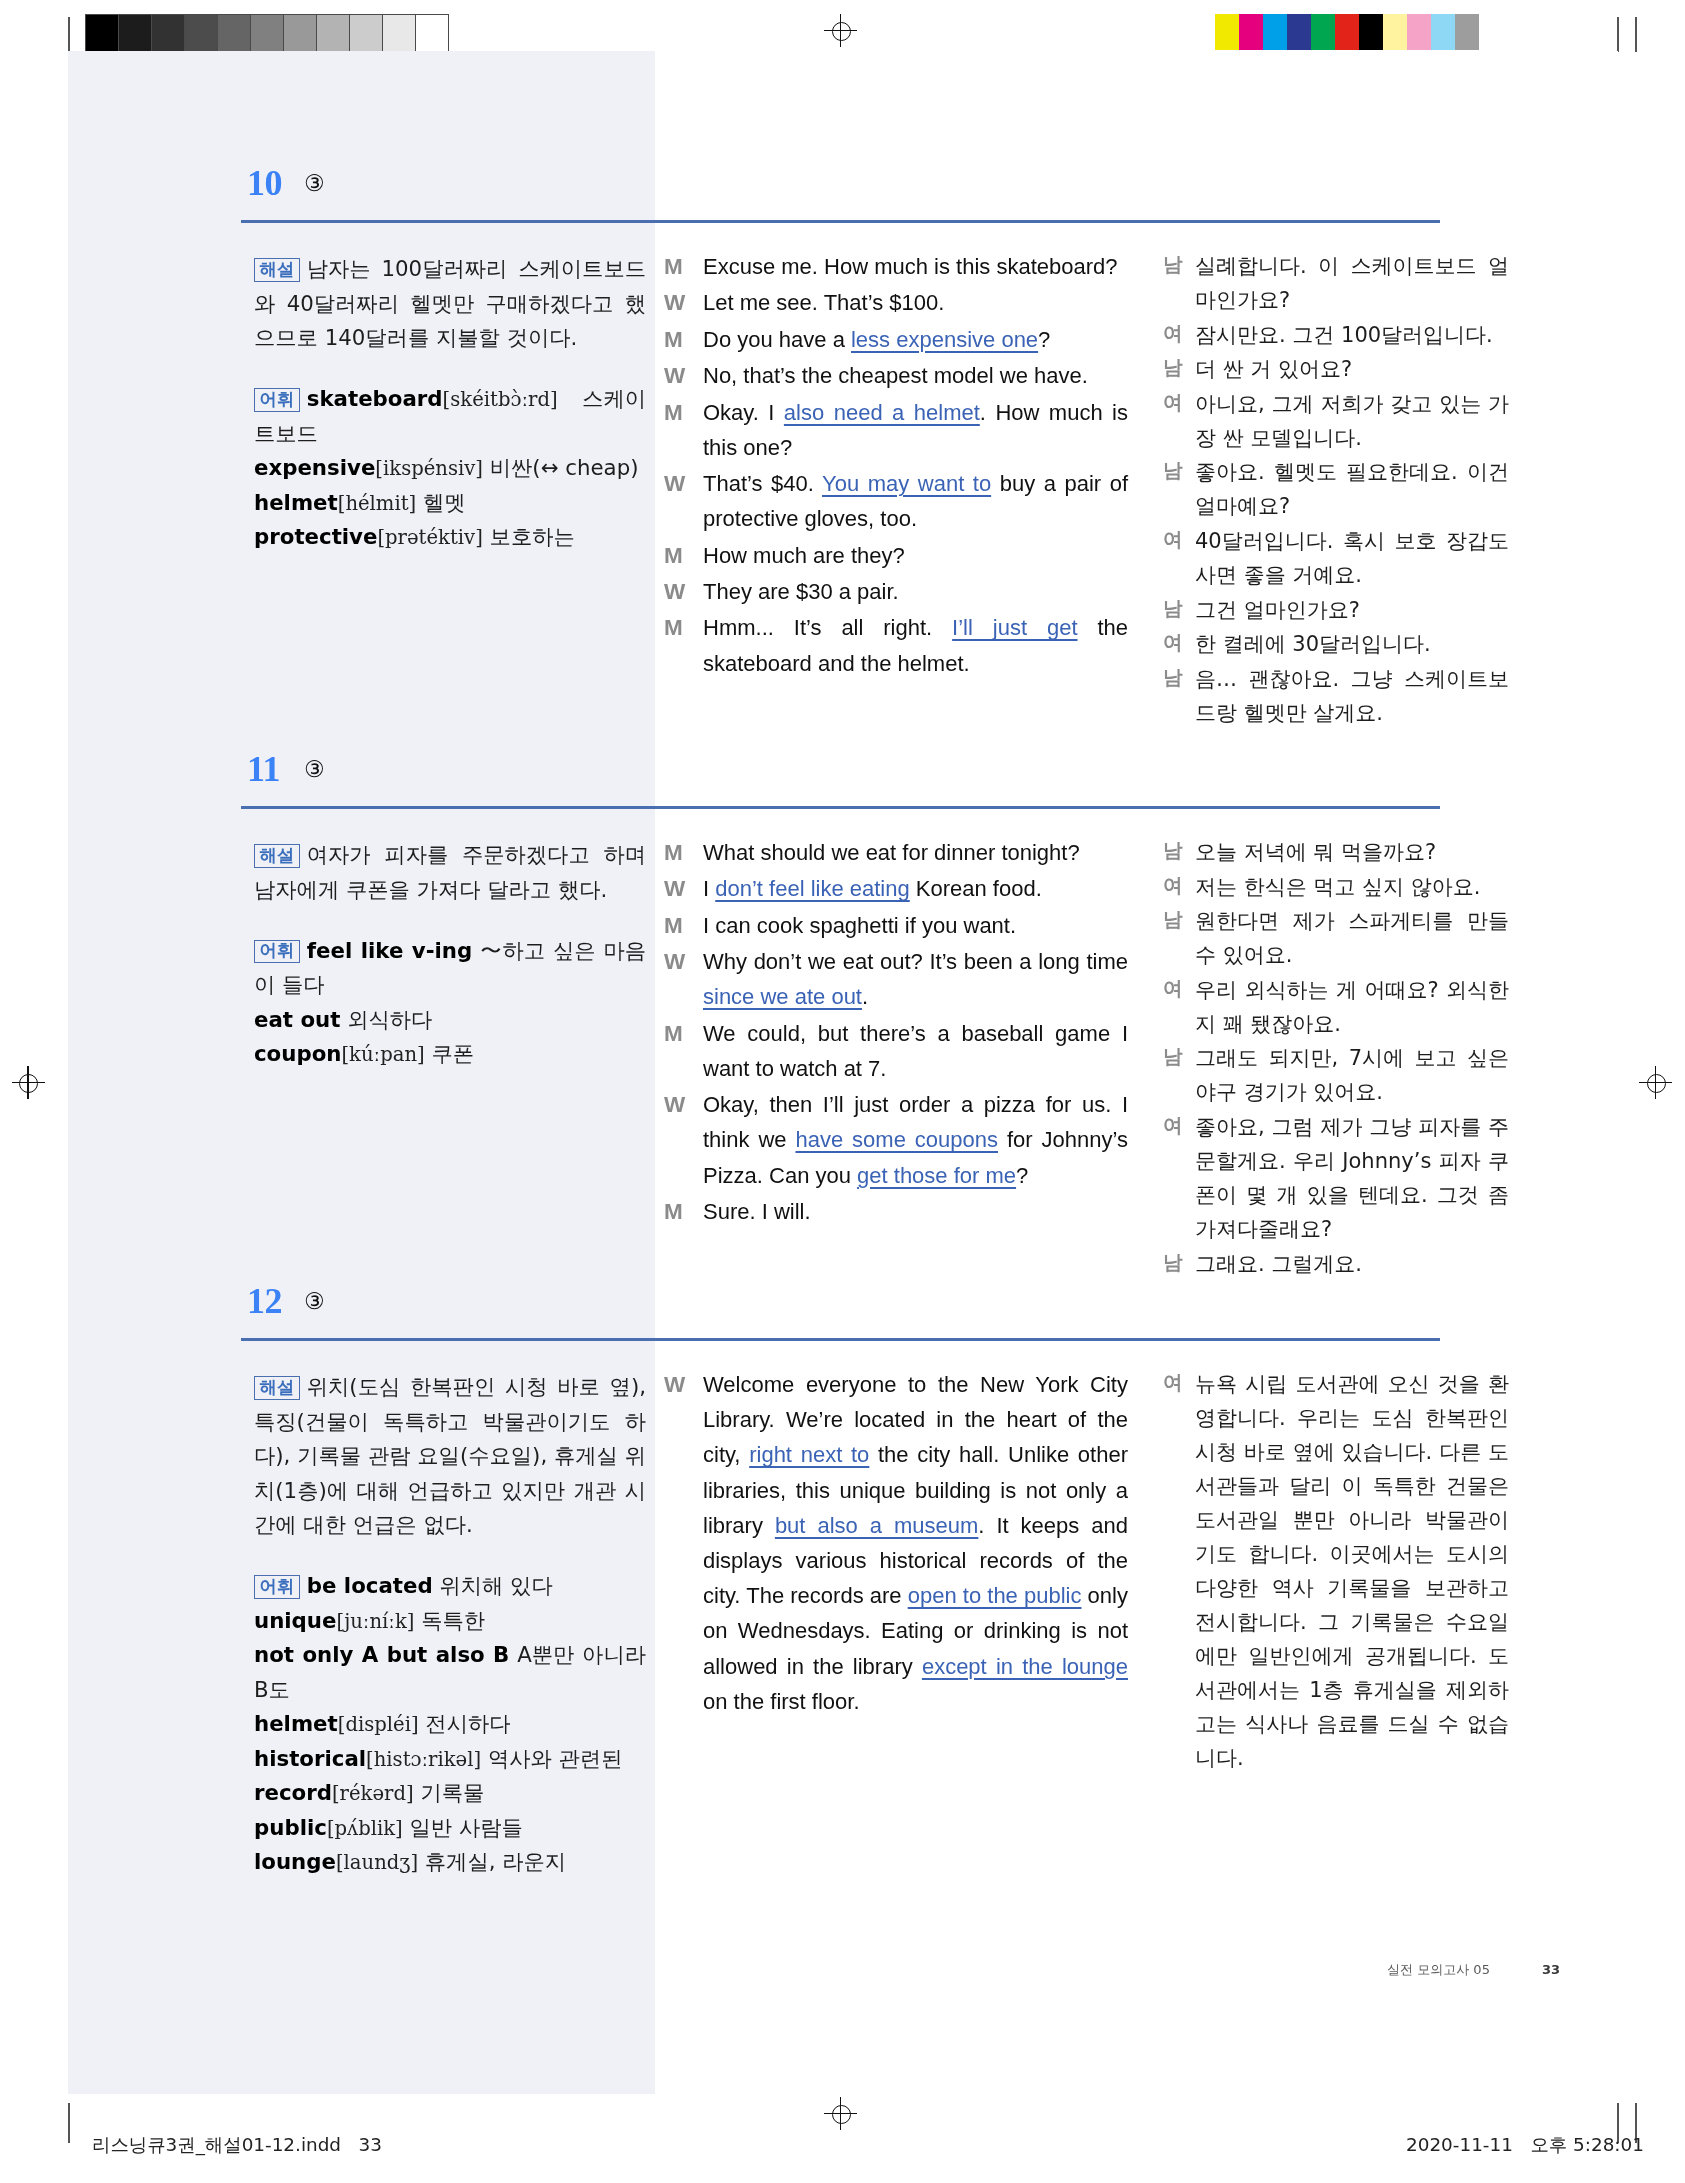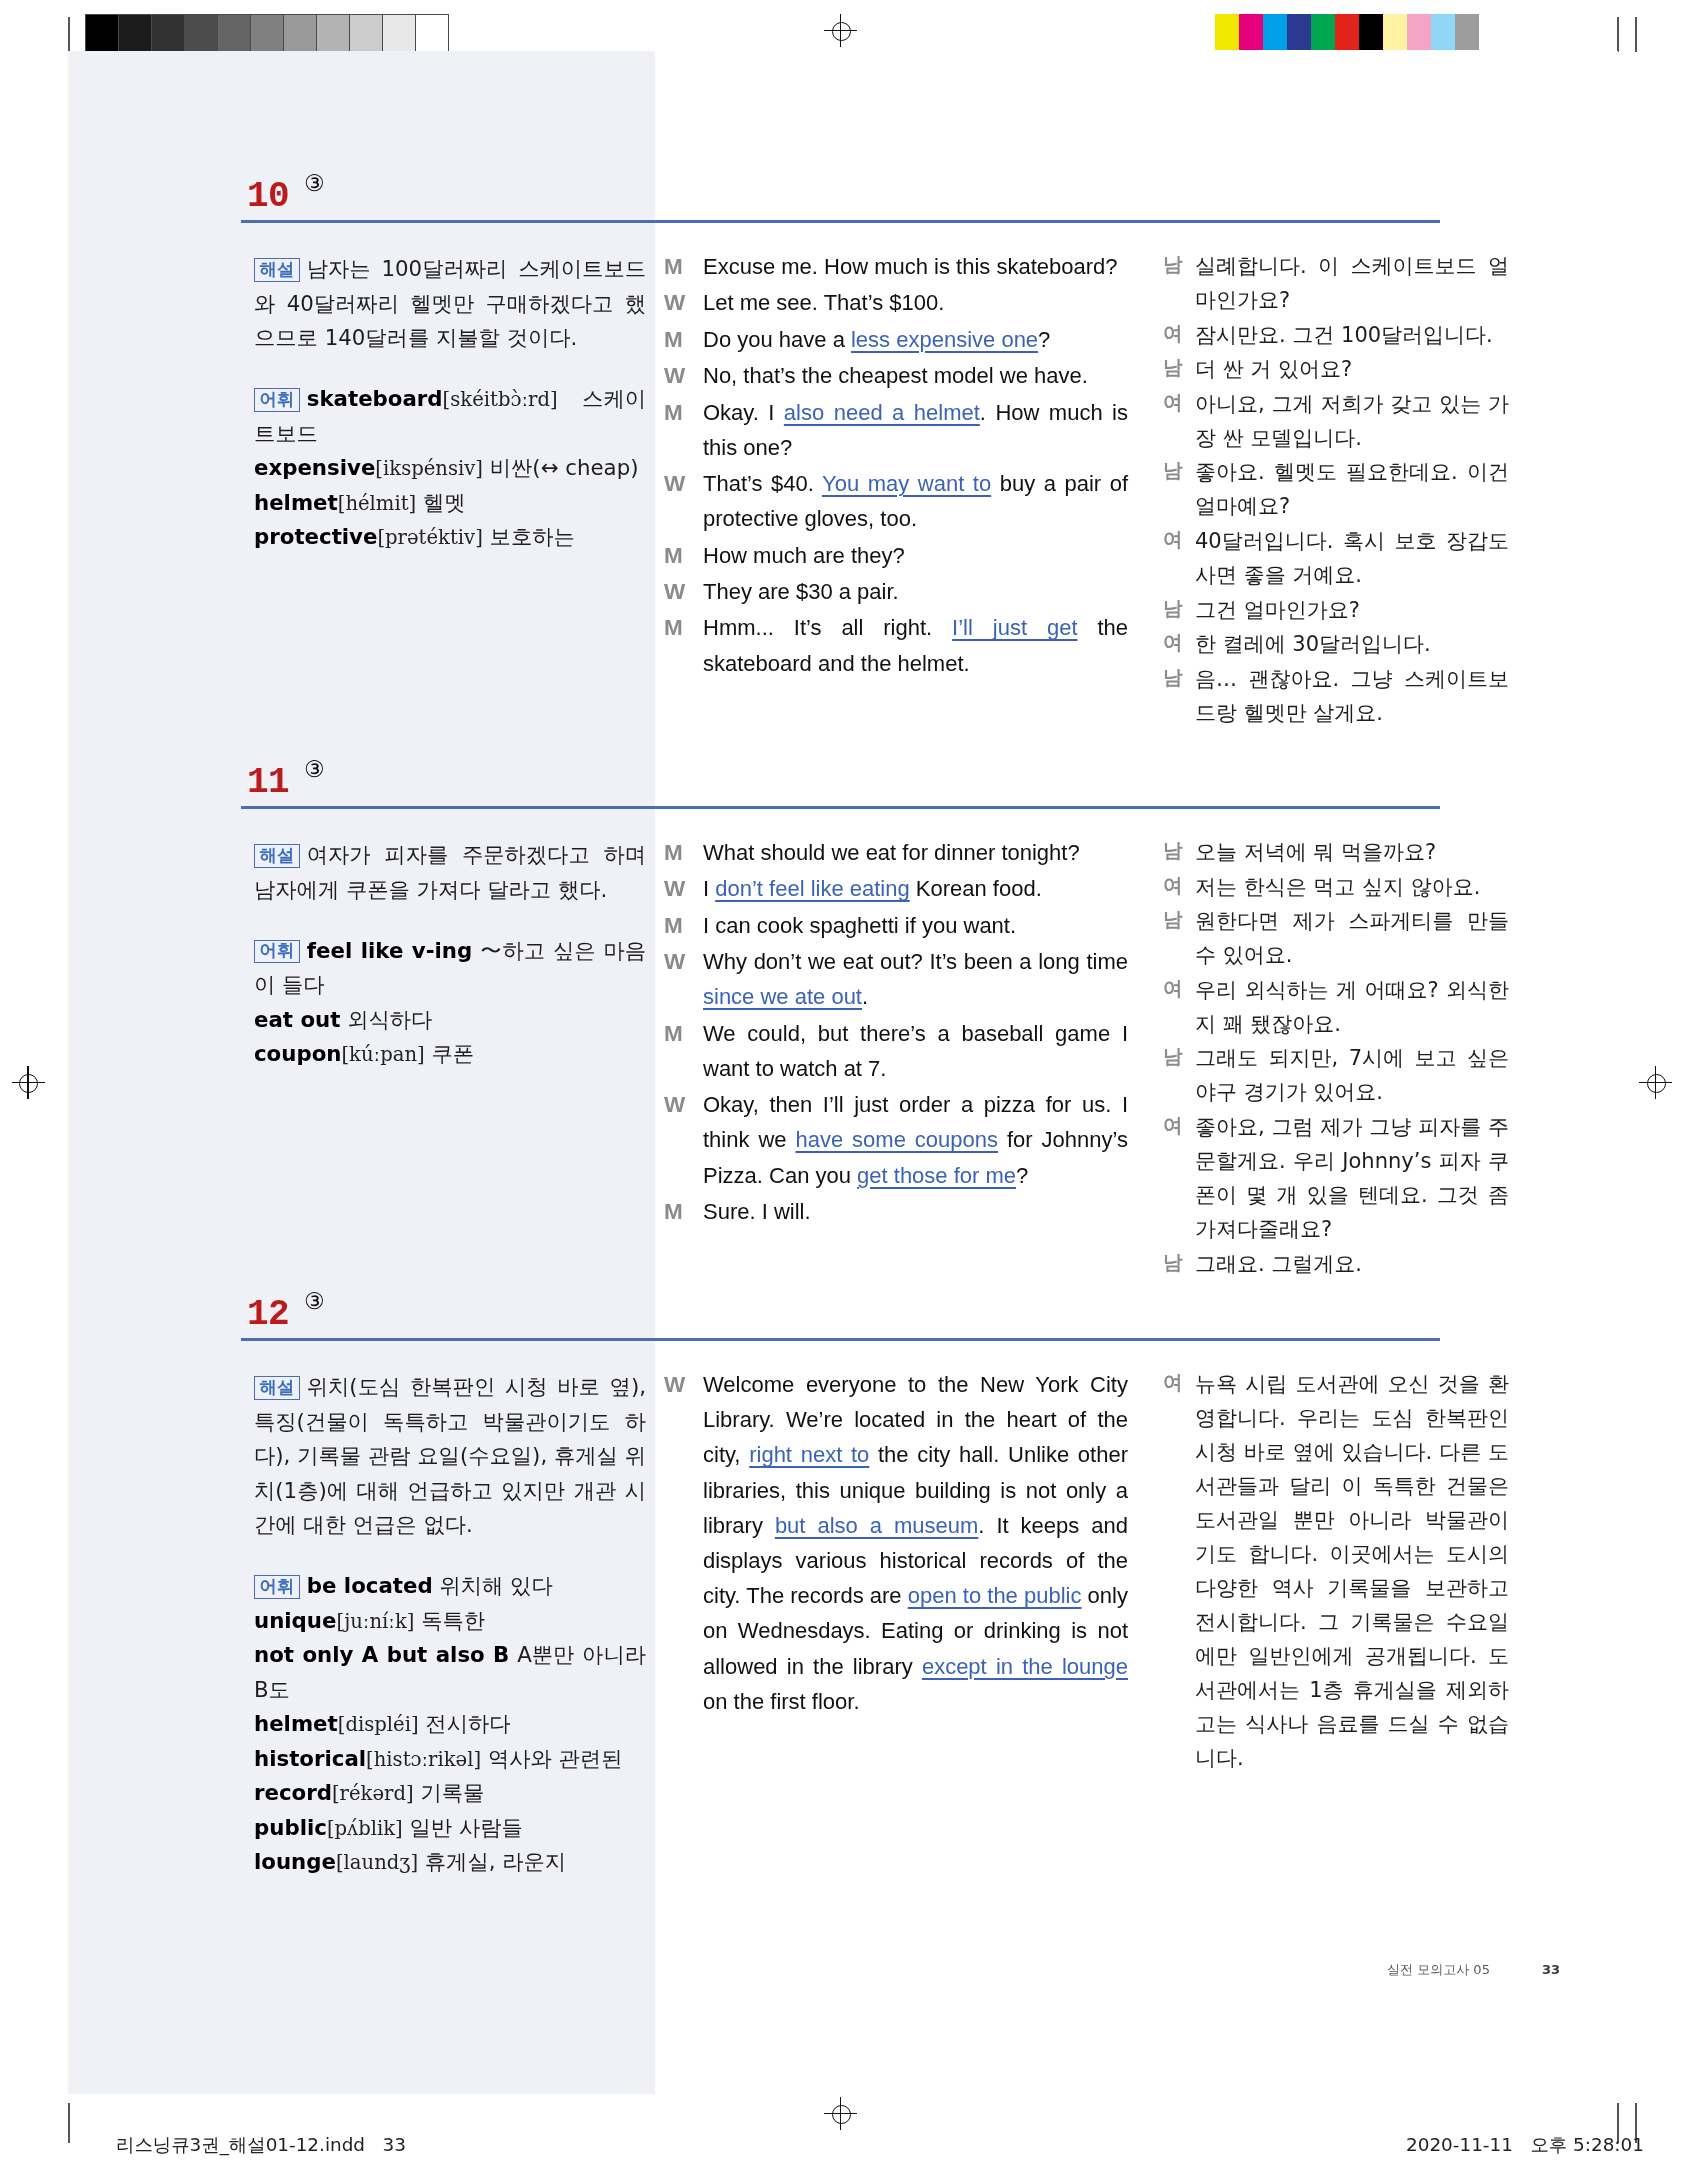--- a/index.html
+++ b/index.html
@@ -40,24 +40,24 @@
     position:absolute;left:0;top:0;
     width:587px;height:2043px;
     background:#f0f1f7;
   }
 
   
   .qblock{position:absolute;left:0;width:1550px;}
 
   .q-head{position:relative;height:63px;}
   .q-num{
-    position:absolute;left:179px;top:19px;
-    font-size:36px;font-weight:bold;color:#b91c1c;
+    position:absolute;left:179px;top:5px;
+    font-size:36px;font-weight:bold;color:#3b82f6;
     letter-spacing:-0.6px;line-height:1;
-    font-family:Liberation Mono, monospace;
+    font-family:Liberation Serif, serif;
   }
   .q-ans{
     position:absolute;left:236px;top:11.5px;
     font-size:23px;color:#111;line-height:1;
   }
   .q-rule{
     position:absolute;left:173px;top:60px;
     width:1199px;height:2.9px;background:#4a6fb0;
   }
 
@@ -421,15 +421,15 @@
           <span class="txt">뉴욕 시립 도서관에 오신 것을 환영합니다. 우리는 도심 한복판인 시청 바로 옆에 있습니다. 다른 도서관들과 달리 이 독특한 건물은 도서관일 뿐만 아니라 박물관이기도 합니다. 이곳에서는 도시의 다양한 역사 기록물을 보관하고 전시합니다. 그 기록물은 수요일에만 일반인에게 공개됩니다. 도서관에서는 1층 휴게실을 제외하고는 식사나 음료를 드실 수 없습니다.</span>
         </div>
       </div>
   </div>
 
   <div class="footer">
     <span class="ttl">실전 모의고사 05</span><span class="pg">33</span>
   </div>
 </div>
 
-<div class="slug" style="left:92px;top:2132px;margin-left:24px;">리스닝큐3권_해설01-12.indd   33</div>
+<div class="slug" style="left:92px;top:2132px;">리스닝큐3권_해설01-12.indd   33</div>
 <div class="slug" style="left:1406px;top:2132px;">2020-11-11   오후 5:28:01</div>
 
 
 </body></html>

